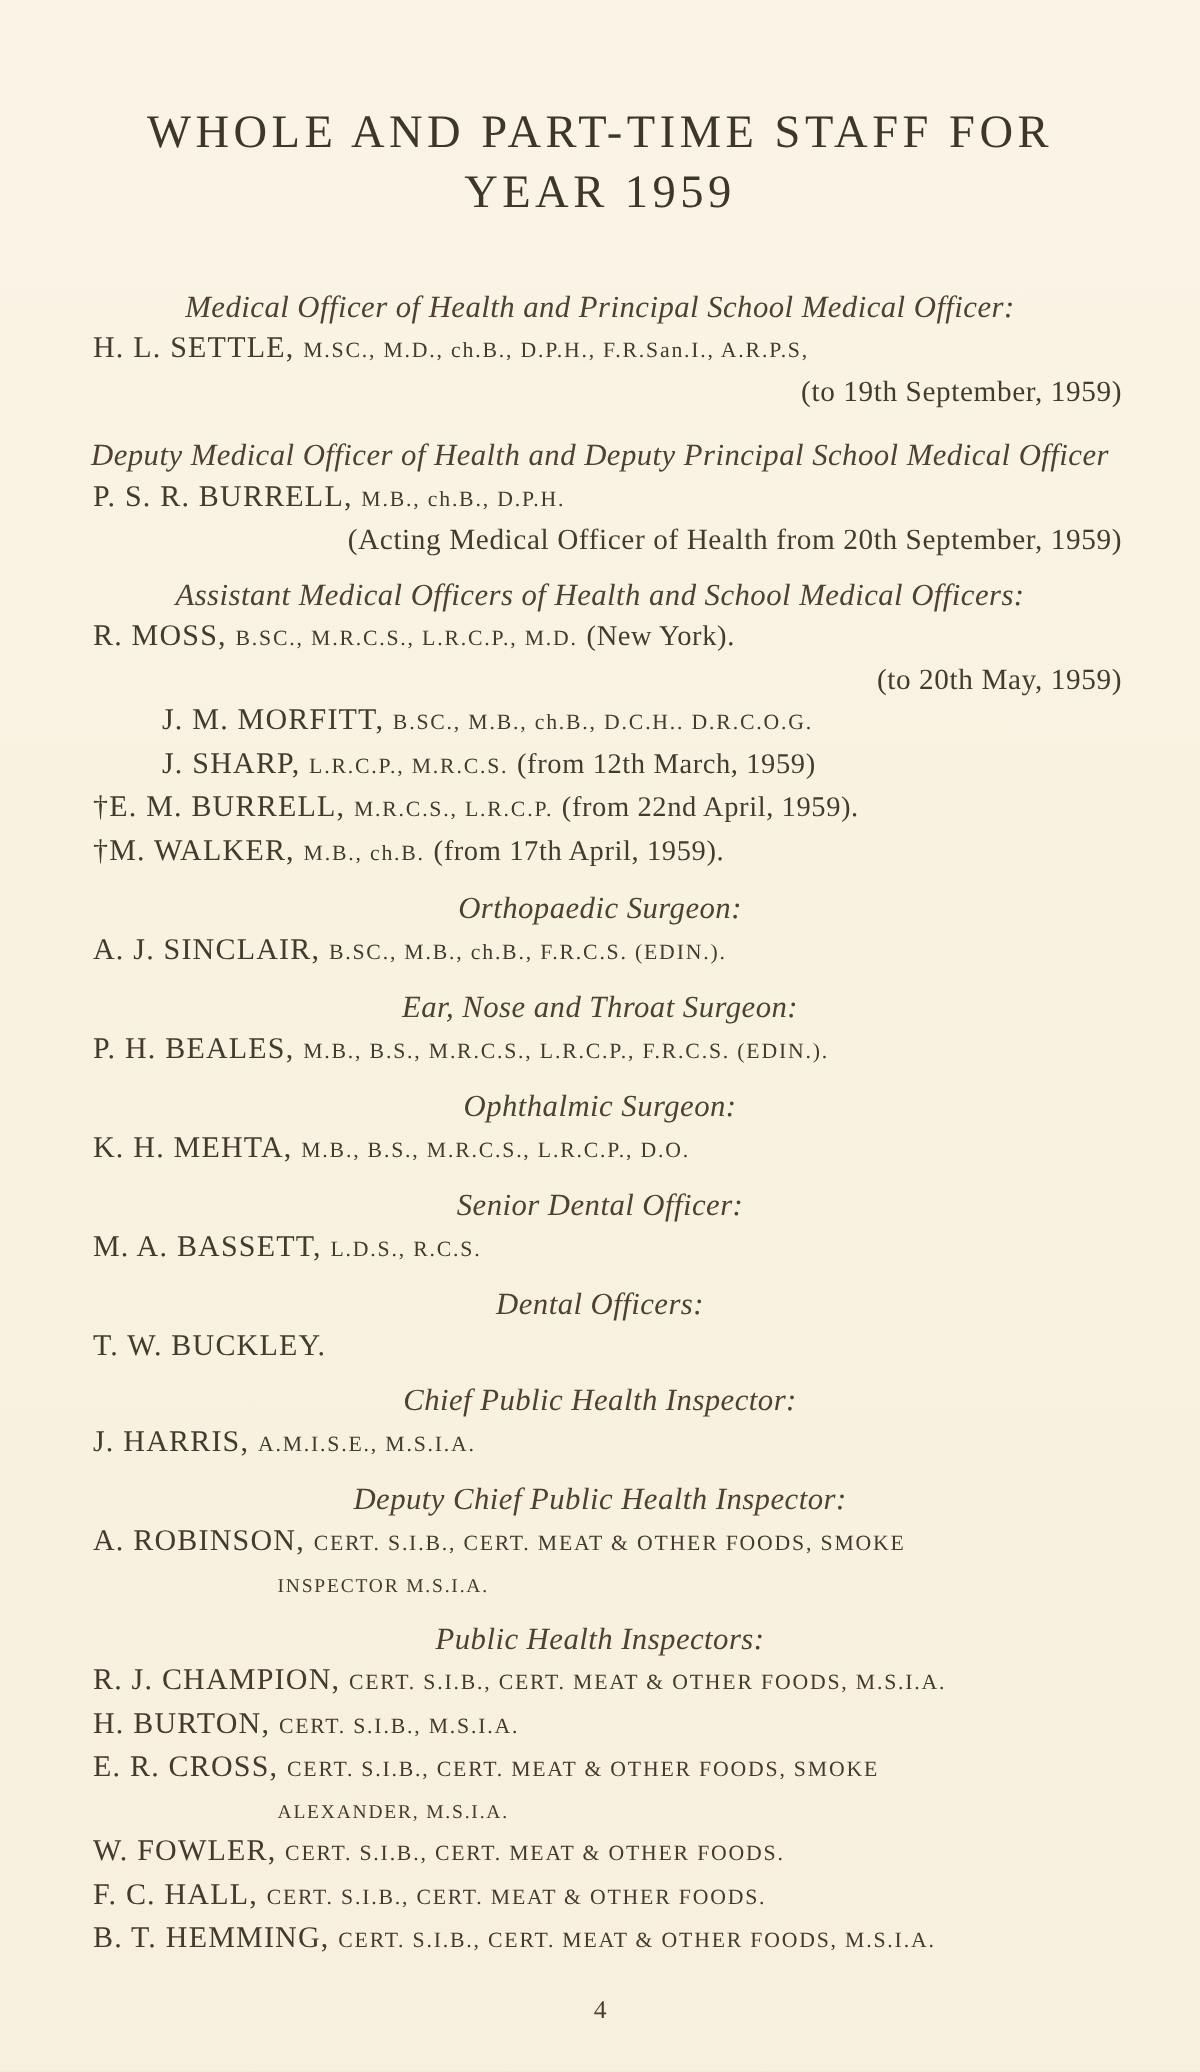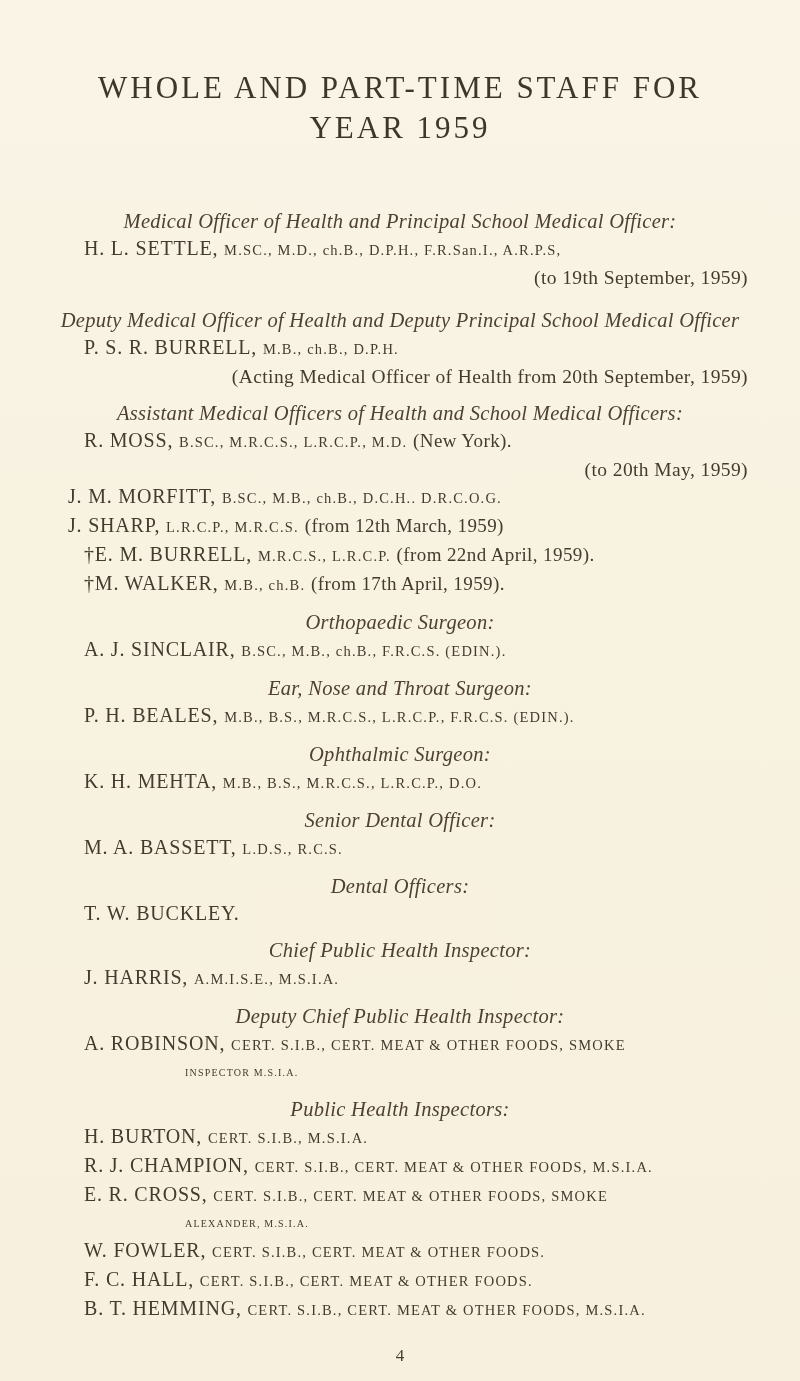--- a/index.html
+++ b/index.html
@@ -14,33 +14,33 @@
     overflow:hidden;
   }
   .title-block{padding-top:68px;text-align:center;color:#3f362b;}
   .title-line{font-size:31px;line-height:40px;letter-spacing:3px;font-weight:400;}
   .hd{
     font-style:italic;
     font-size:20.5px;line-height:27px;
     text-align:center;letter-spacing:0.3px;
     margin-top:10px;color:#4e4134;
   }
-  .hd.first{margin-top:60px;}
+  .hd.first{margin-top:44px;}
   .hd.tight{margin-top:16px;}
   .entry{
     font-size:20px;line-height:27px;
-    padding-left:84px;padding-right:10px;
+    padding-left:62px;padding-right:10px;
     letter-spacing:0.8px;white-space:nowrap;color:#453a2e;
   }
   .entry.ind-settle{}
-  .entry.ind-md{padding-left:68px;}
+  .entry.ind-md{padding-left:108px;}
   .entry .q{font-size:14.5px;letter-spacing:1.2px;}
   .entry .sfx{font-size:19px;letter-spacing:0.4px;}
   .q-line{
-    font-size:10px;line-height:27px;
+    font-size:13px;line-height:27px;
     padding-left:185px;letter-spacing:1.2px;
     white-space:nowrap;color:#453a2e;
   }
   .note{
     font-size:19.5px;line-height:27px;
     text-align:right;padding-right:52px;
     letter-spacing:0.4px;color:#453a2e;
   }
   .note.wide{}
   .pgnum{text-align:center;font-size:17px;margin-top:22px;color:#4b3e31;}
@@ -133,26 +133,26 @@
 
   <div class="hd">Deputy Chief Public Health Inspector:</div>
   <div class="entry">
     <span class="nm">A. ROBINSON,</span>
     <span class="q">CERT. S.I.B., CERT. MEAT &amp; OTHER FOODS, SMOKE</span>
   </div>
   <div class="q-line">INSPECTOR M.S.I.A.</div>
 
   <div class="hd">Public Health Inspectors:</div>
   <div class="entry">
+    <span class="nm">R. J. CHAMPION,</span>
+    <span class="q">CERT. S.I.B., CERT. MEAT &amp; OTHER FOODS, M.S.I.A.</span>
+  </div>
+  <div class="entry">
     <span class="nm">H. BURTON,</span>
     <span class="q">CERT. S.I.B., M.S.I.A.</span>
-  </div>
-  <div class="entry">
-    <span class="nm">R. J. CHAMPION,</span>
-    <span class="q">CERT. S.I.B., CERT. MEAT &amp; OTHER FOODS, M.S.I.A.</span>
   </div>
   <div class="entry">
     <span class="nm">E. R. CROSS,</span>
     <span class="q">CERT. S.I.B., CERT. MEAT &amp; OTHER FOODS, SMOKE</span>
   </div>
   <div class="q-line">ALEXANDER, M.S.I.A.</div>
   <div class="entry">
     <span class="nm">W. FOWLER,</span>
     <span class="q">CERT. S.I.B., CERT. MEAT &amp; OTHER FOODS.</span>
   </div>

